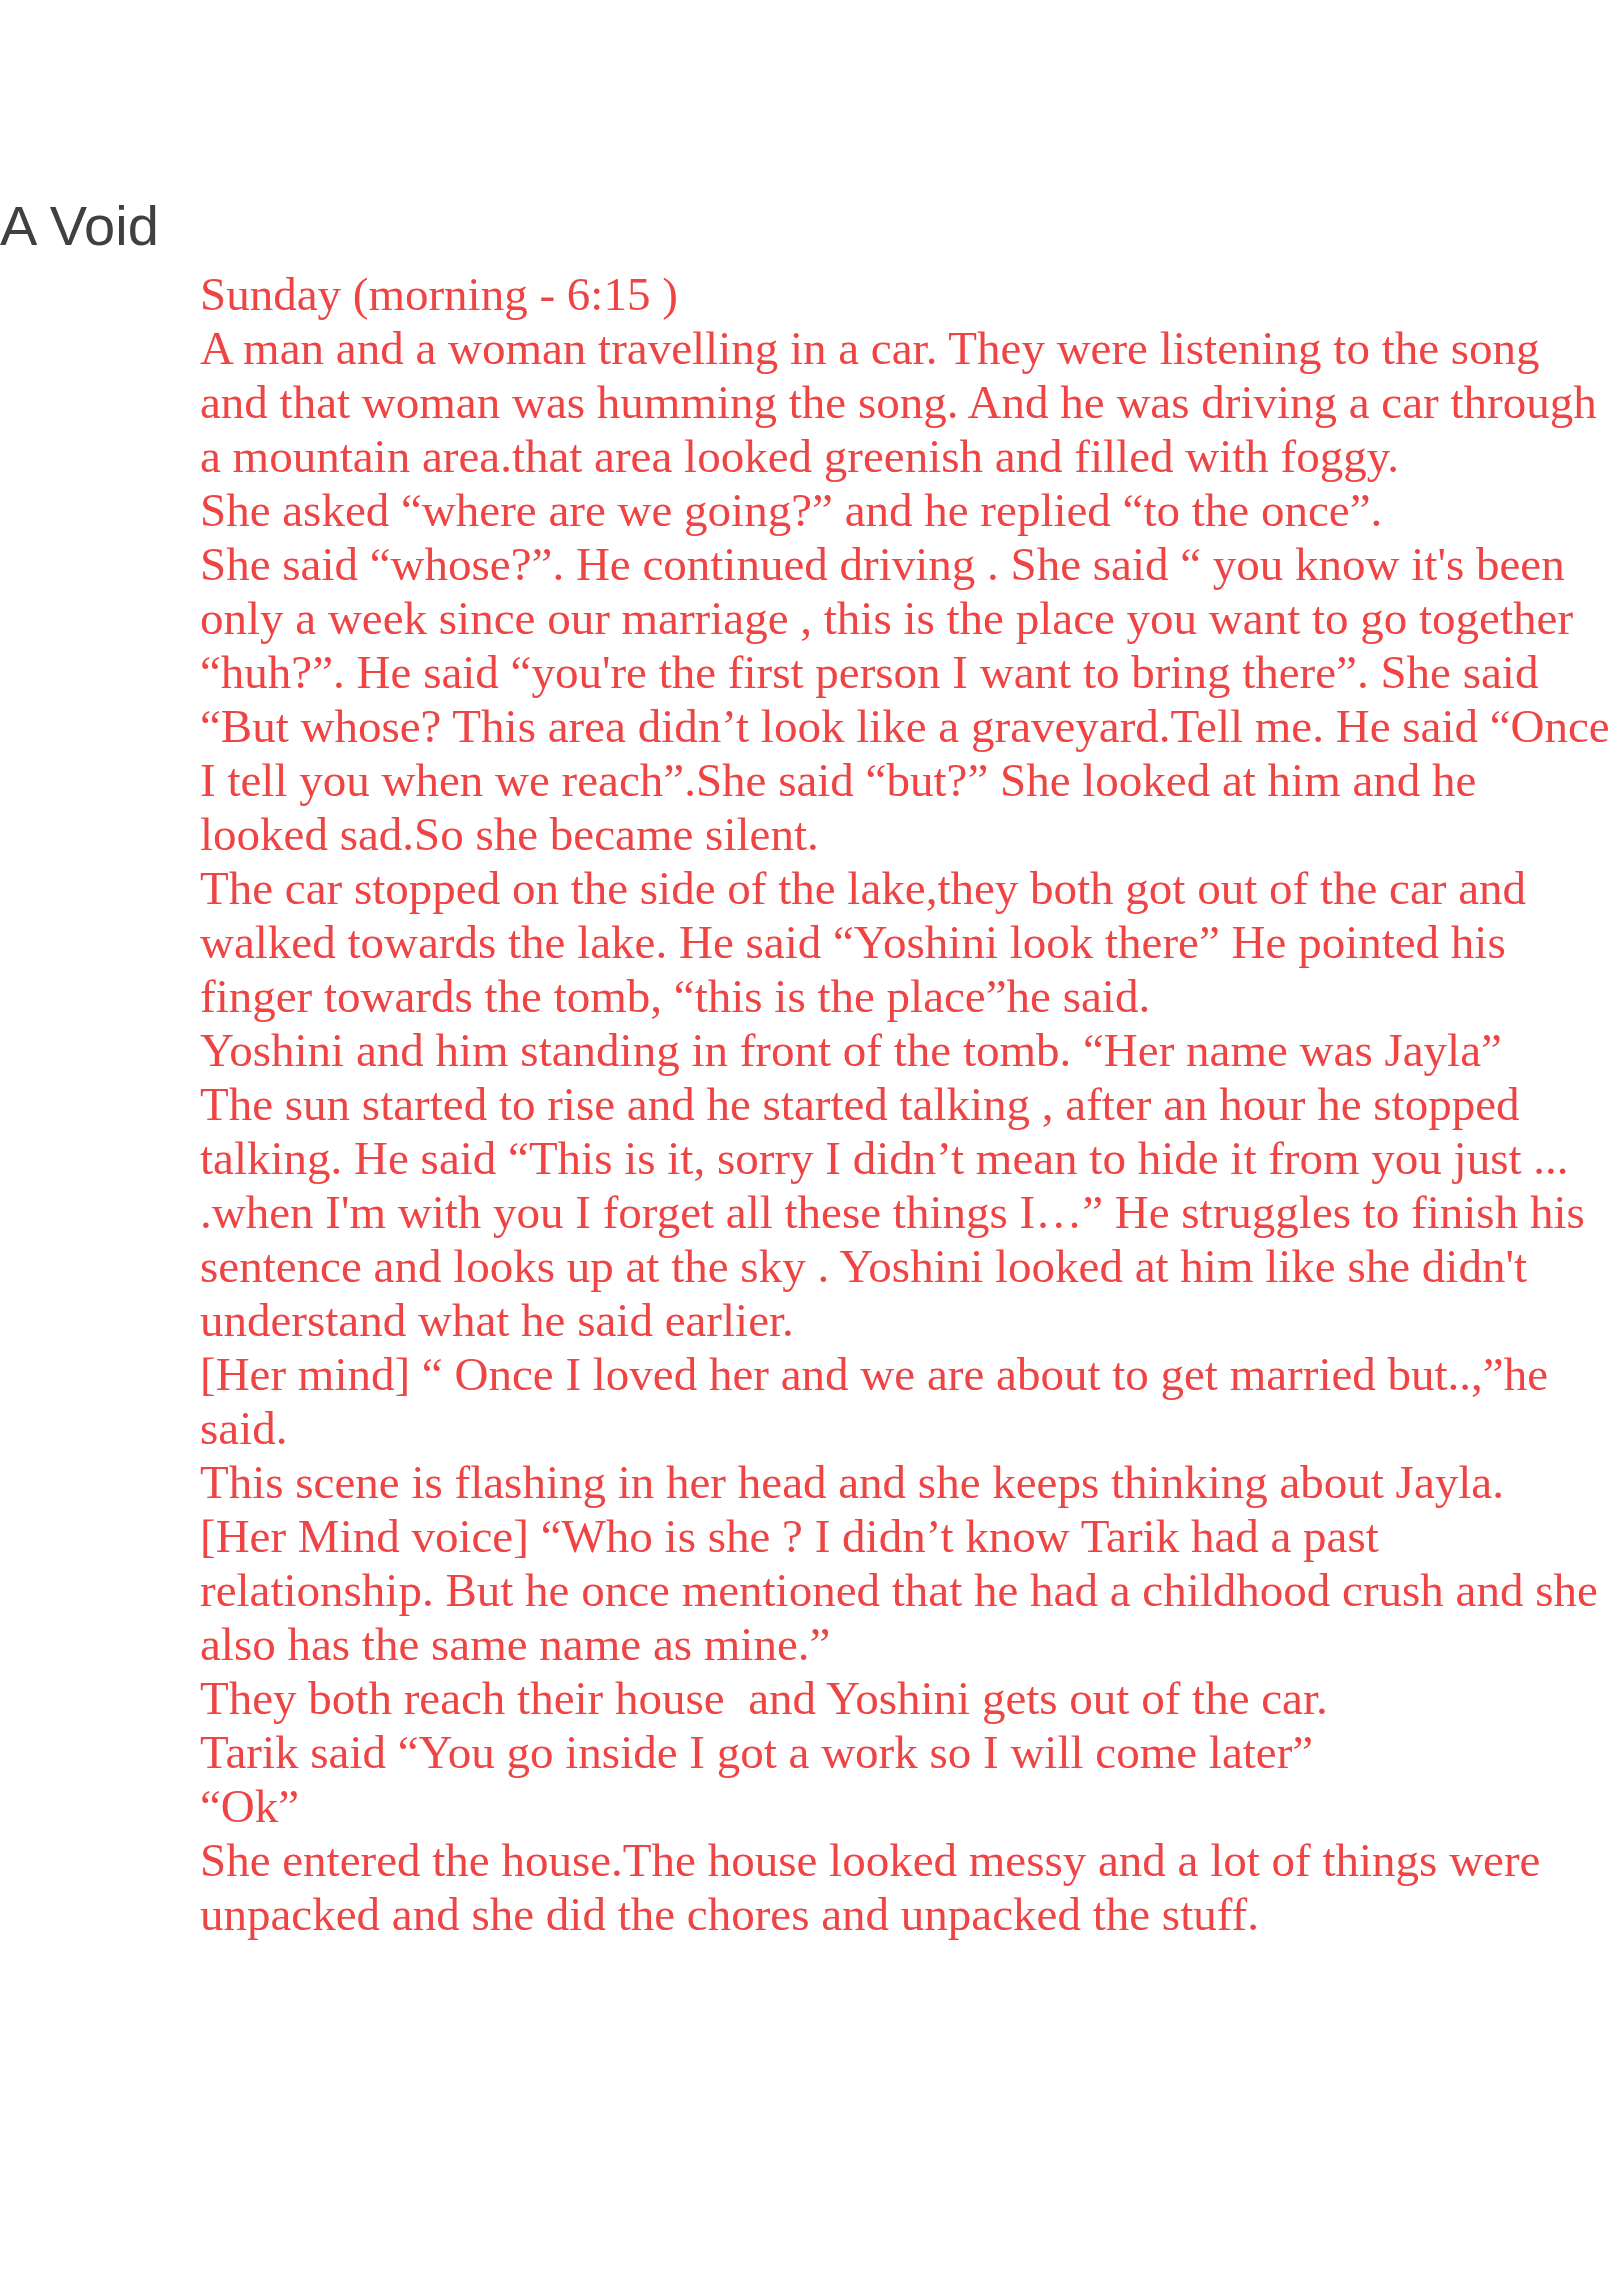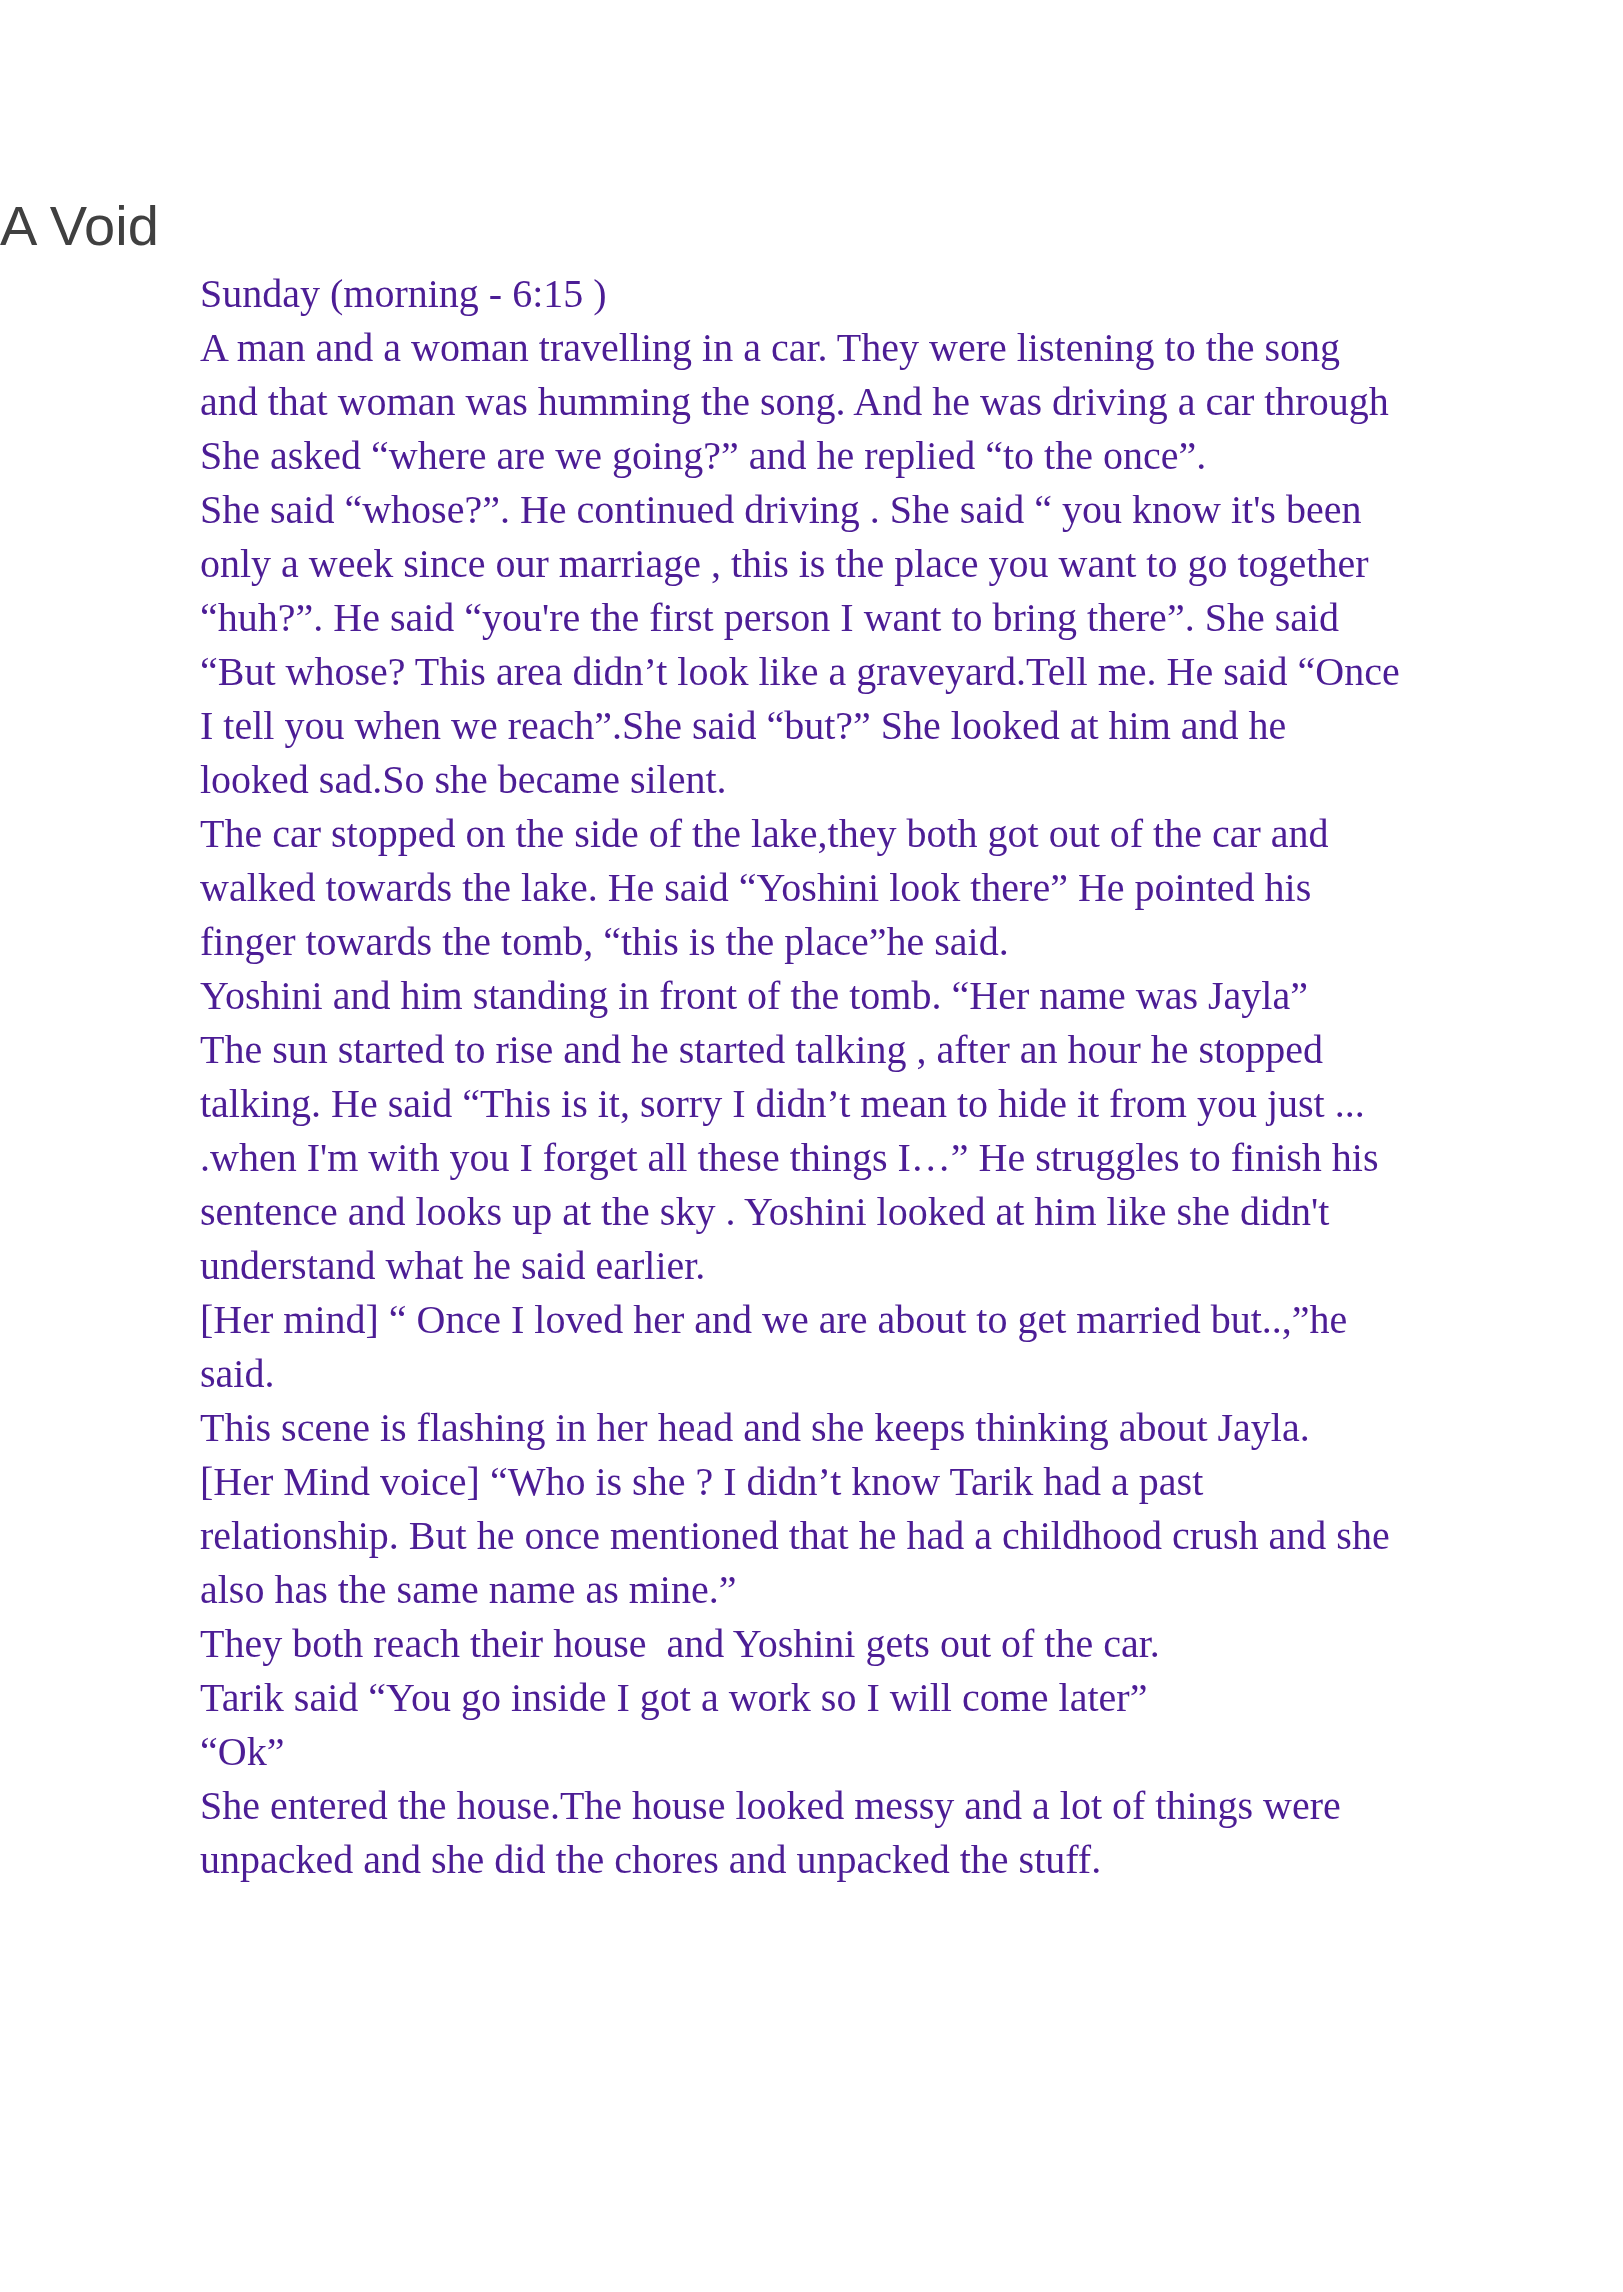--- a/index.html
+++ b/index.html
@@ -26,39 +26,40 @@
     font-weight: 400;
     color: #404040;
     white-space: pre;
   }
   .doc-body {
     position: absolute;
     top: 267px;
     left: 200px;
     width: 1274px;
     font-family: "Liberation Serif", serif;
-    font-size: 40px;
+    font-size: 47px;
     line-height: 54px;
     font-weight: 400;
-    color: #4c1d95;
+    color: #ef4444;
   }
   .text-line {
     white-space: pre;
     height: 54px;
   }
 </style>
 </head>
 <body>
 
 <div class="page">
   <div class="doc-title">A Void</div>
   <div class="doc-body">
       <div class="text-line">Sunday (morning - 6:15 )</div>
       <div class="text-line">A man and a woman travelling in a car. They were listening to the song</div>
       <div class="text-line">and that woman was humming the song. And he was driving a car through</div>
+      <div class="text-line">a mountain area.that area looked greenish and filled with foggy.</div>
       <div class="text-line">She asked “where are we going?” and he replied “to the once”.</div>
       <div class="text-line">She said “whose?”. He continued driving . She said “ you know it's been</div>
       <div class="text-line">only a week since our marriage , this is the place you want to go together</div>
       <div class="text-line">“huh?”. He said “you're the first person I want to bring there”. She said</div>
       <div class="text-line">“But whose? This area didn’t look like a graveyard.Tell me. He said “Once</div>
       <div class="text-line">I tell you when we reach”.She said “but?” She looked at him and he</div>
       <div class="text-line">looked sad.So she became silent.</div>
       <div class="text-line">The car stopped on the side of the lake,they both got out of the car and</div>
       <div class="text-line">walked towards the lake. He said “Yoshini look there” He pointed his</div>
       <div class="text-line">finger towards the tomb, “this is the place”he said.</div>

